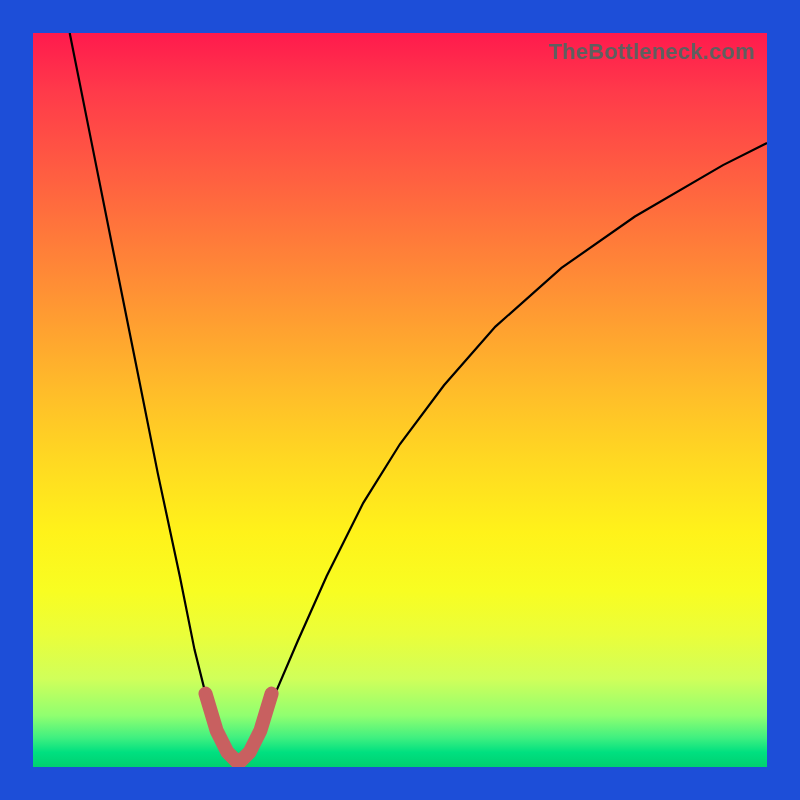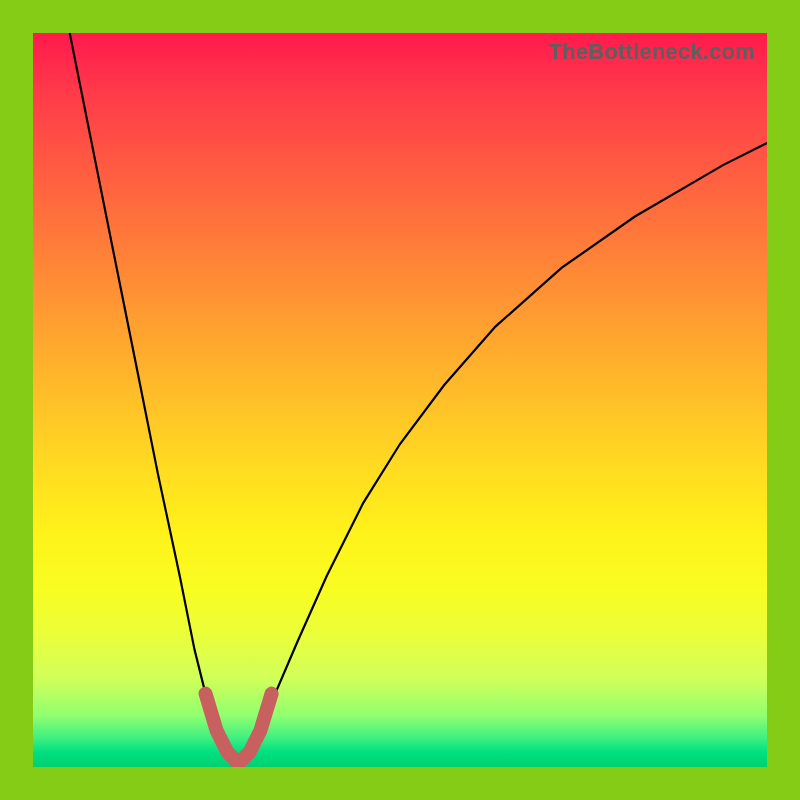--- a/index.html
+++ b/index.html
@@ -7,21 +7,21 @@
     padding: 0;
     background: #fff;
     width: 800px;
     height: 800px;
     overflow: hidden;
     font-family: Arial, Helvetica, sans-serif;
   }
   .frame {
     width: 800px;
     height: 800px;
-    background: #84cc16;
+    background: #1d4ed8;
     position: relative;
   }
   .plot-area {
     position: absolute;
     left: 33px;
     top: 33px;
     width: 734px;
     height: 734px;
     background: linear-gradient(to bottom,
       #ff1a4d 0%,

